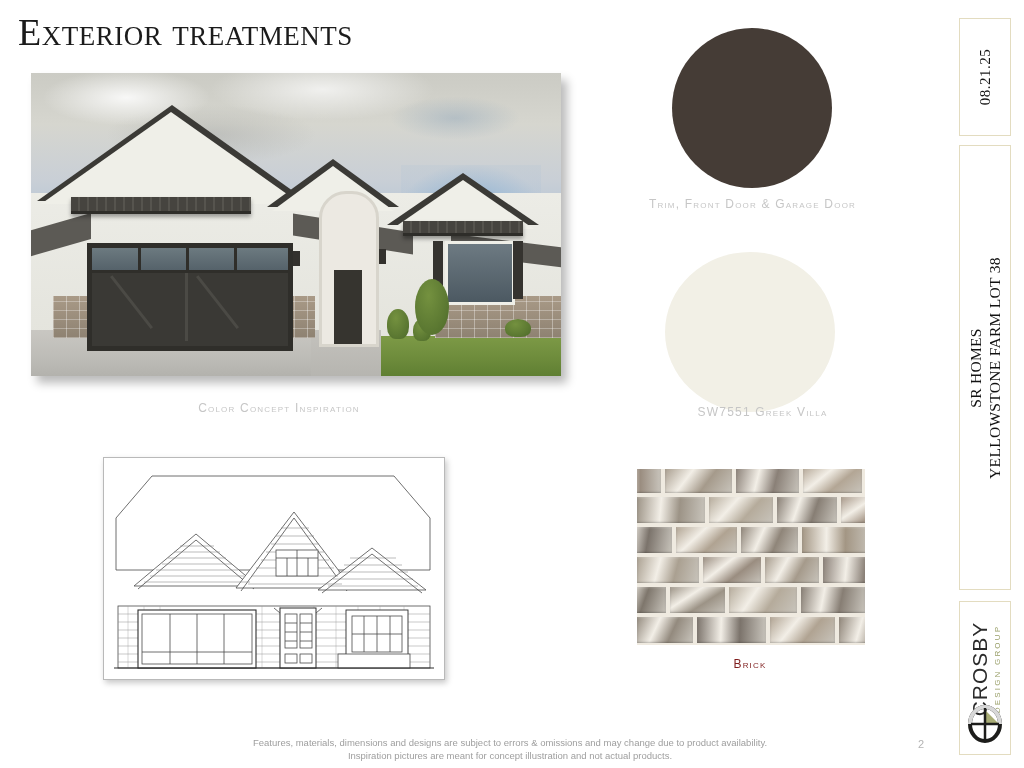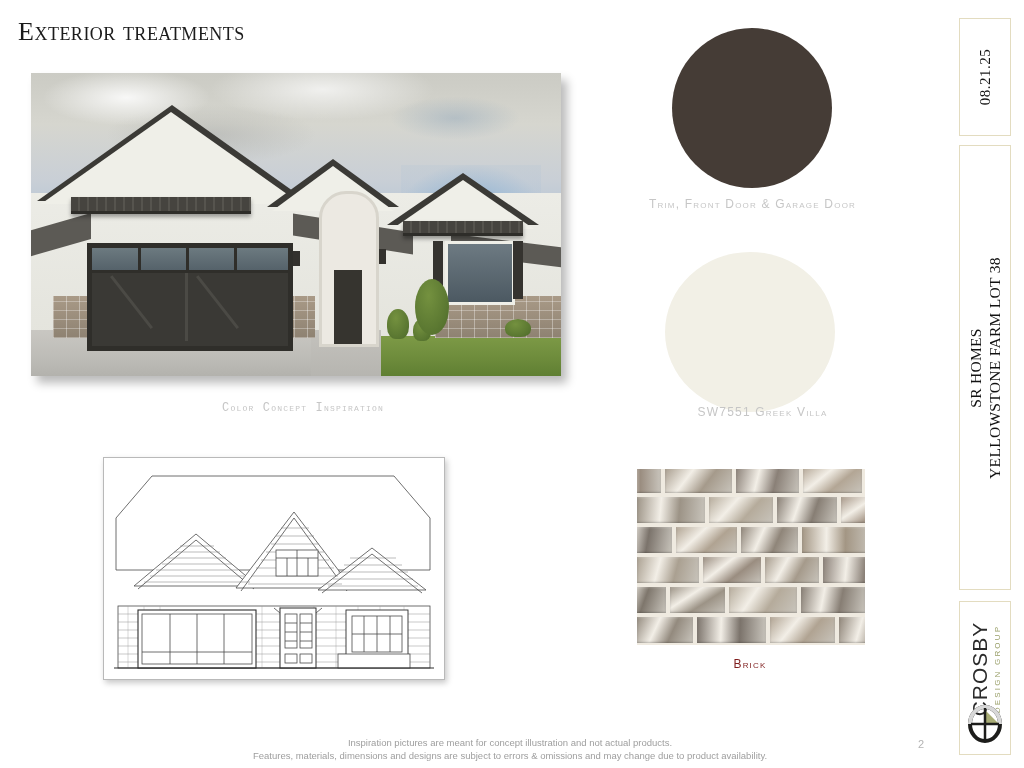--- a/index.html
+++ b/index.html
@@ -14,21 +14,21 @@
     overflow: hidden;
     font-family: "Liberation Sans", sans-serif;
   }
 
   
   #page-title {
     position: absolute;
     left: 18px;
     top: 10px;
     font-family: "Liberation Serif", serif;
-    font-size: 26px;
+    font-size: 38px;
     line-height: 44px;
     color: #1b1b1b;
     font-variant: small-caps;
     letter-spacing: 0.5px;
     white-space: nowrap;
   }
 
   
   #photo-frame {
     position: absolute;
@@ -226,21 +226,21 @@
   .caption {
     position: absolute;
     font-family: "Liberation Sans", sans-serif;
     font-variant: small-caps;
     font-size: 12px;
     letter-spacing: 1.2px;
     color: #c6c6c6;
     text-align: center;
     line-height: 15px;
   }
-  #photo-caption { left: 38px; top: 401px; width: 530px; font-family: Liberation Mono, monospace; }
+  #photo-caption { left: 14px; top: 401px; width: 530px; }
 
   
   #elevation-frame {
     position: absolute;
     left: 103px;
     top: 457px;
     width: 340px;
     height: 221px;
     background: #ffffff;
     border: 1px solid #b9b9b9;
@@ -610,16 +610,16 @@
       <path d="M7 22 A15 17 0 0 1 37 22" fill="none" stroke="#d8d8d8" stroke-width="4"></path>
       <path d="M22 8 L35 21 L22 21 Z" fill="#a9ad76"></path>
       <path d="M22 22 L22 40" stroke="#1d1d1b" stroke-width="2.5"></path>
       <path d="M8 22 L36 22" stroke="#1d1d1b" stroke-width="2.5"></path>
       <path d="M22 6 L22 22" stroke="#1d1d1b" stroke-width="2.5"></path>
     </svg>
   </div>
 </div>
 
 <div id="disclaimer">
+  <div>Features, materials, dimensions and designs are subject to errors &amp; omissions and may change due to product availability.</div>
   <div>Inspiration pictures are meant for concept illustration and not actual products.</div>
-  <div>Features, materials, dimensions and designs are subject to errors &amp; omissions and may change due to product availability.</div>
 </div>
 <div id="page-number">2</div>
 
 </body></html>

